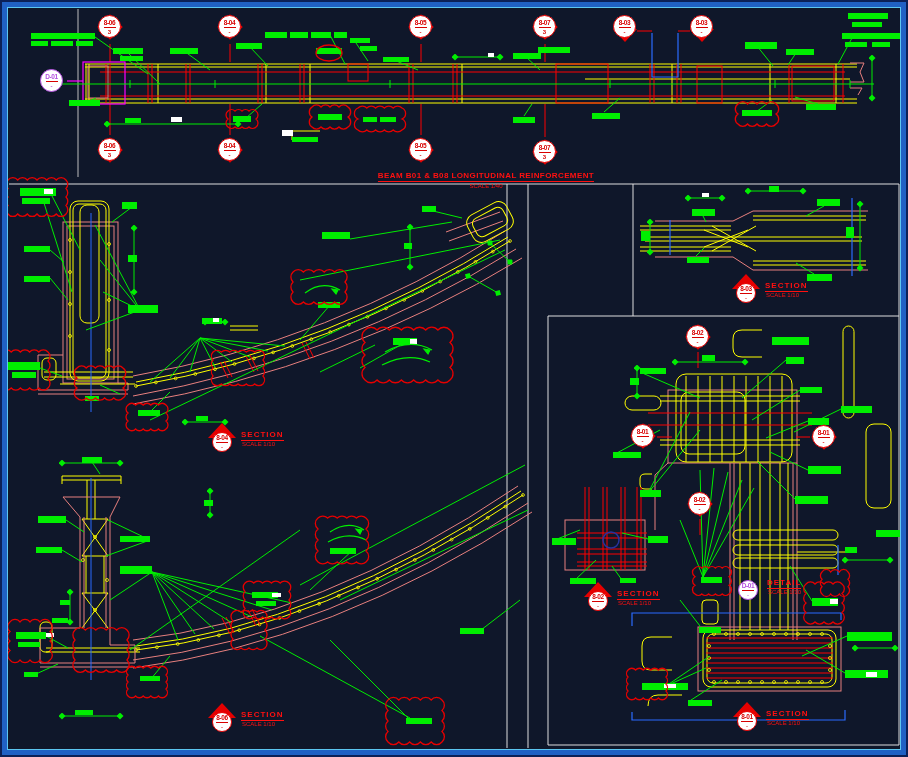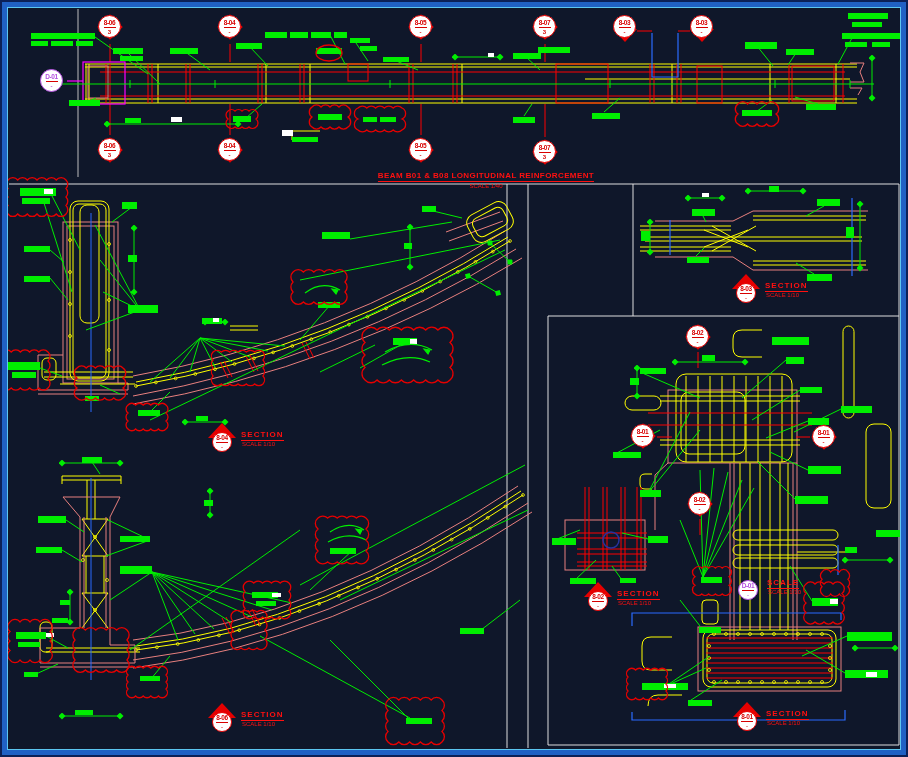--- a/index.html
+++ b/index.html
@@ -923,21 +923,21 @@
     <div class="st-s">-</div>
     <div class="st-title">SECTION</div>
     <div class="st-scale">SCALE 1/10</div>
   </div>
         <div class="st purple" style="left: 734px; top: 570px;">
 
     <div class="st-circ"></div>
     <div class="st-l">D-01</div>
     <div class="st-div"></div>
     <div class="st-s">-</div>
-    <div class="st-title">SCALE</div>
+    <div class="st-title">DETAIL</div>
     <div class="st-scale">SCALE 1/10</div>
   </div>
         <div class="st" style="left: 733px; top: 701px;">
     <div class="st-tri"></div>
     <div class="st-circ"></div>
     <div class="st-l">8-01</div>
     <div class="st-div"></div>
     <div class="st-s">-</div>
     <div class="st-title">SECTION</div>
     <div class="st-scale">SCALE 1/10</div>

